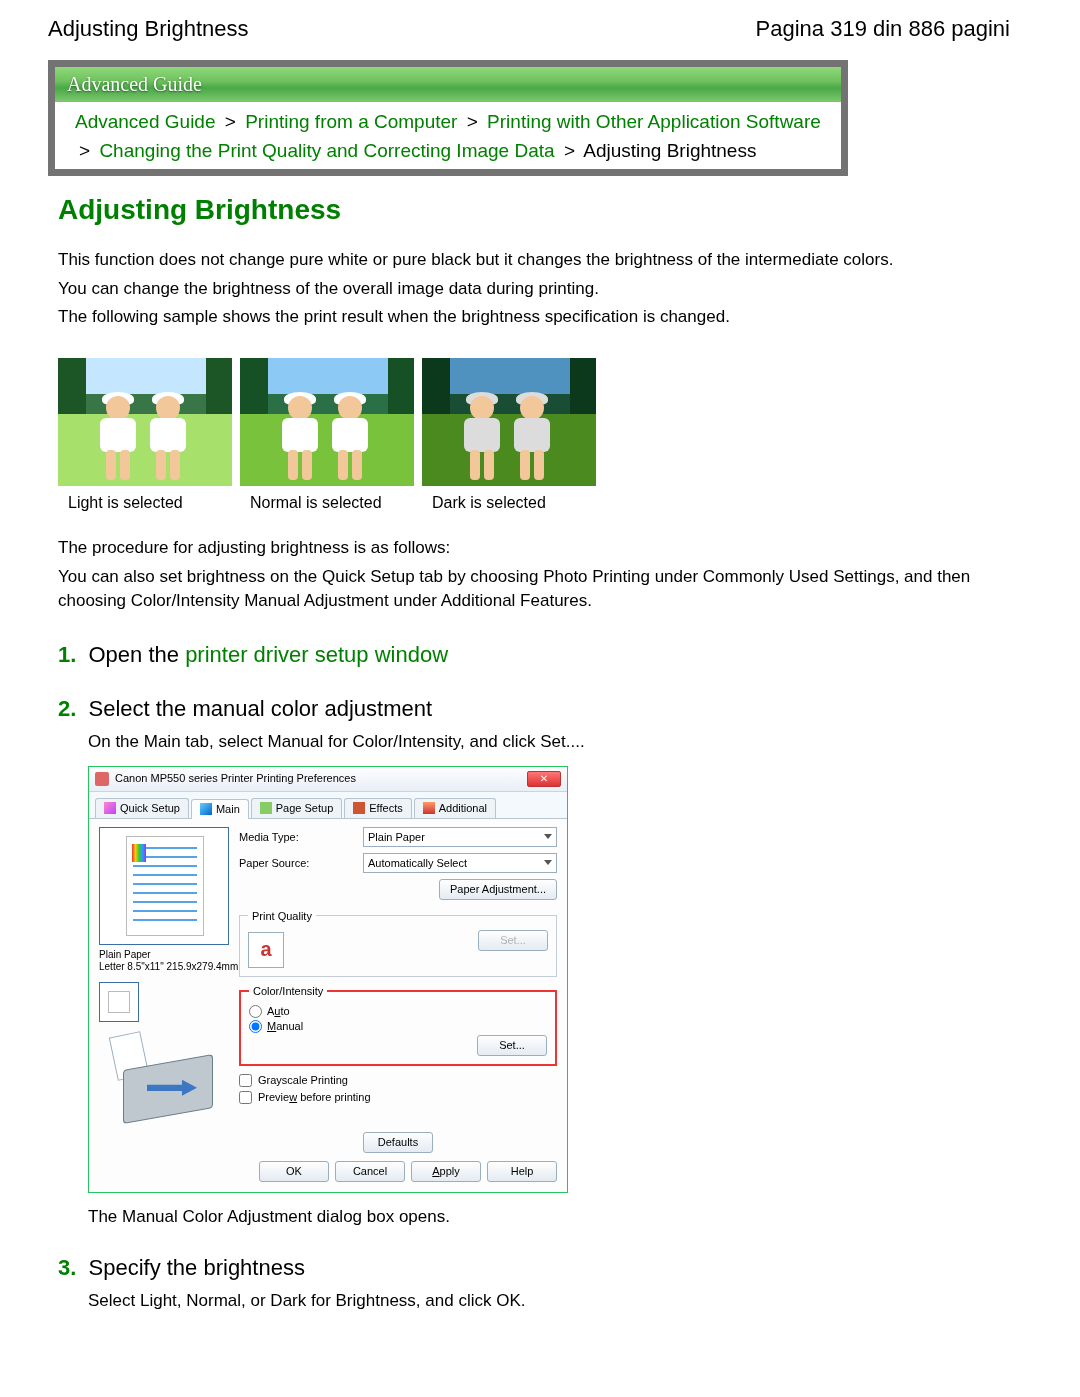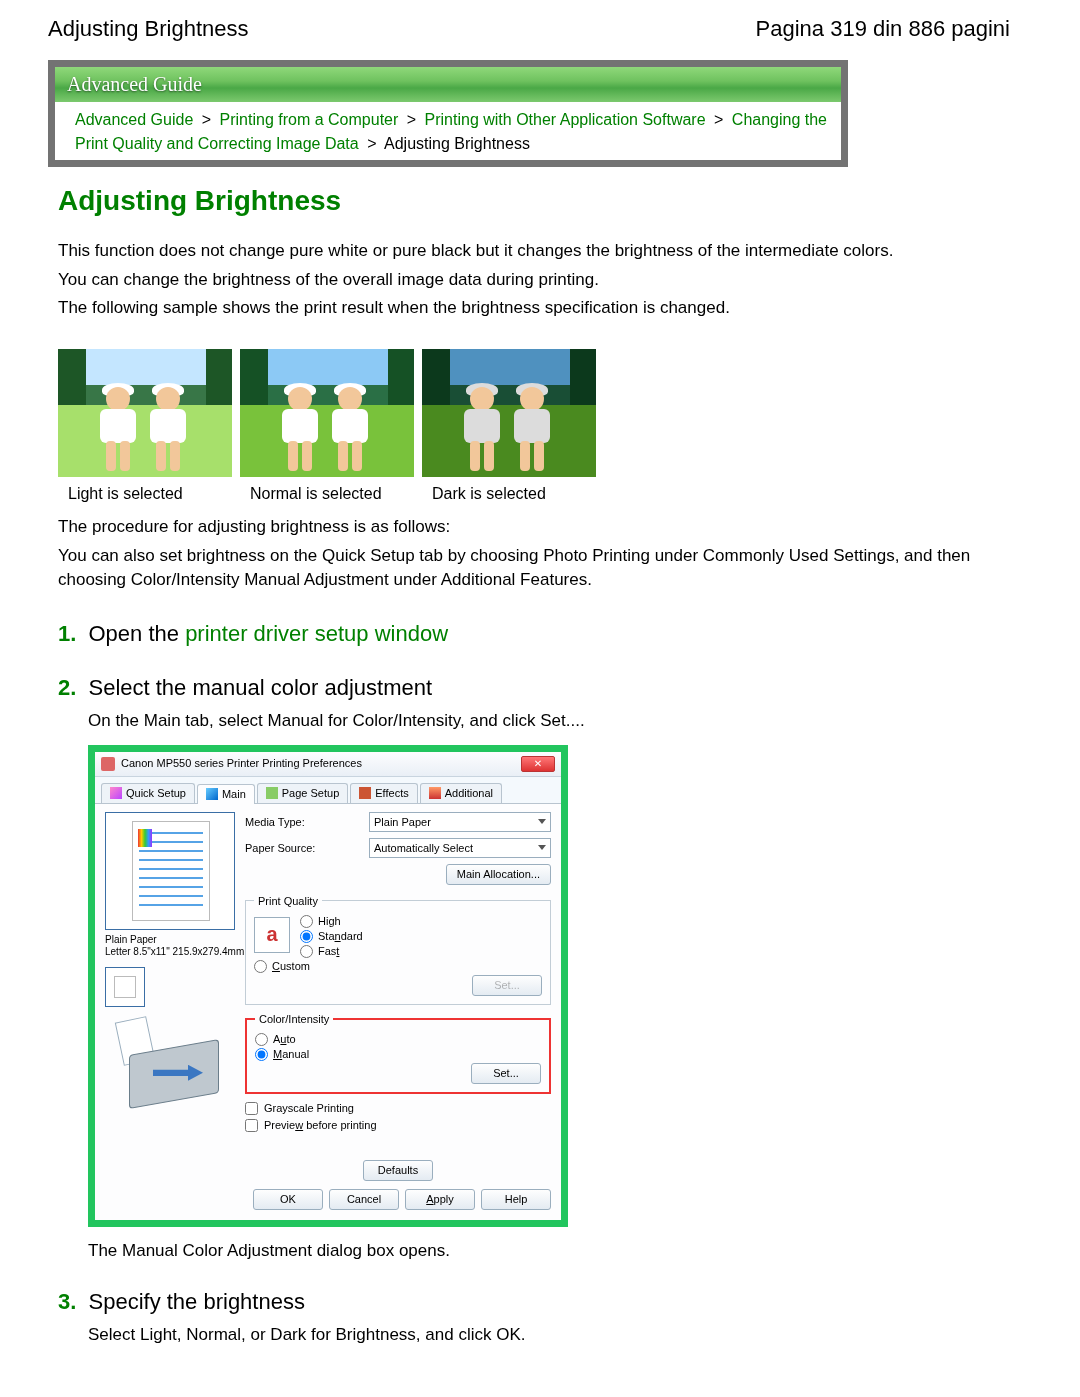--- a/index.html
+++ b/index.html
@@ -25,21 +25,21 @@
   }
   .guide-banner {
     background: linear-gradient(#8fd87a, #6fc25f 40%, #4aa846 60%, #7cc96e);
     color: #fff;
     font-family: "Georgia", "Times New Roman", serif;
     font-size: 20px;
     padding: 6px 12px;
     text-shadow: 0 1px 2px rgba(0,0,0,0.5);
   }
   .breadcrumb {
-    font-size: 16px;
+    font-size: 19px;
     line-height: 1.5;
     padding: 6px 10px 4px 20px;
   }
   .breadcrumb a { color: #008000; text-decoration: none; }
   .breadcrumb .sep { color: #000; margin: 0 4px; }
   .main {
     padding: 18px 10px 0 10px;
   }
   h1.title {
     color: #008000;
@@ -95,21 +95,21 @@
   .step { margin-bottom: 28px; }
   .step-head { font-size: 22px; margin-bottom: 10px; }
   .step-num { color: #008000; font-weight: bold; margin-right: 6px; }
   .step-link { color: #008000; }
   .step-body { padding-left: 30px; font-size: 17px; }
 
   
   .dialog {
     width: 480px;
     margin: 14px 0 14px 30px;
-    border: 7px solid #22c55e;
+    border: 1px solid #22c55e;
     background: #f4f9fd;
     font-family: Tahoma, Arial, sans-serif;
     font-size: 11px;
     color: #000;
   }
   .dlg-titlebar {
     background: linear-gradient(#fdfdfe,#e9eff6);
     border-bottom: 1px solid #c8d4df;
     padding: 4px 6px;
     display:flex;align-items:center;justify-content:space-between;
@@ -294,21 +294,21 @@
               <div class="legs">
                 <span></span>
                 <span></span>
               </div>
             </div>
         </div>
         <div class="sample-label">Dark is selected</div>
       </div>
     </div>
 
-    <p class="para" style="margin-top:12px">The procedure for adjusting brightness is as follows:</p>
+    <p class="para" style="margin-top:24px">The procedure for adjusting brightness is as follows:</p>
     <p class="para para-gap">You can also set brightness on the Quick Setup tab by choosing Photo Printing under Commonly Used Settings, and then choosing Color/Intensity Manual Adjustment under Additional Features.</p>
 
     <div class="steps">
 
       <div class="step">
         <div class="step-head">
           <span class="step-num">1.</span>
           <span>Open the </span>
           <span class="step-link">printer driver setup window</span>
         </div>
@@ -377,44 +377,26 @@
                     </div>
                 </div>
                 <div class="form-row">
                   <label>Paper Source:</label>
                   <div class="combo">
                       <span>Automatically Select</span>
                       <span class="arrow"></span>
                     </div>
                 </div>
                 <div class="btn-row-right">
-                  <button class="btn">Main Allocation...</button>
+                  <button class="btn">Paper Adjustment...</button>
                 </div>
 
                 <fieldset class="group">
                   <legend>Print Quality</legend>
                   <div class="quality-icon">a</div>
-                  <div>
-                    <div class="radio-line">
-                        <input type="radio" name="q" style="">
-                        <span>High</span>
-                      </div>
-                    <div class="radio-line">
-                        <input type="radio" name="q" checked="" style="">
-                        <span>Sta<u>n</u>dard</span>
-                      </div>
-                    <div class="radio-line">
-                        <input type="radio" name="q" style="">
-                        <span>Fas<u>t</u></span>
-                      </div>
-                    <div class="radio-line">
-                        <input type="radio" name="q" style="">
-                        <span><u>C</u>ustom</span>
-                      </div>
-                  </div>
                   <div class="set-btn-row">
                       <button class="btn" disabled="">Set...</button>
                     </div>
                 </fieldset>
 
                 <fieldset class="group hl">
                   <legend>Color/Intensity</legend>
                   <div class="radio-line">
                       <input type="radio" name="c" style="">
                       <span>A<u>u</u>to</span>

